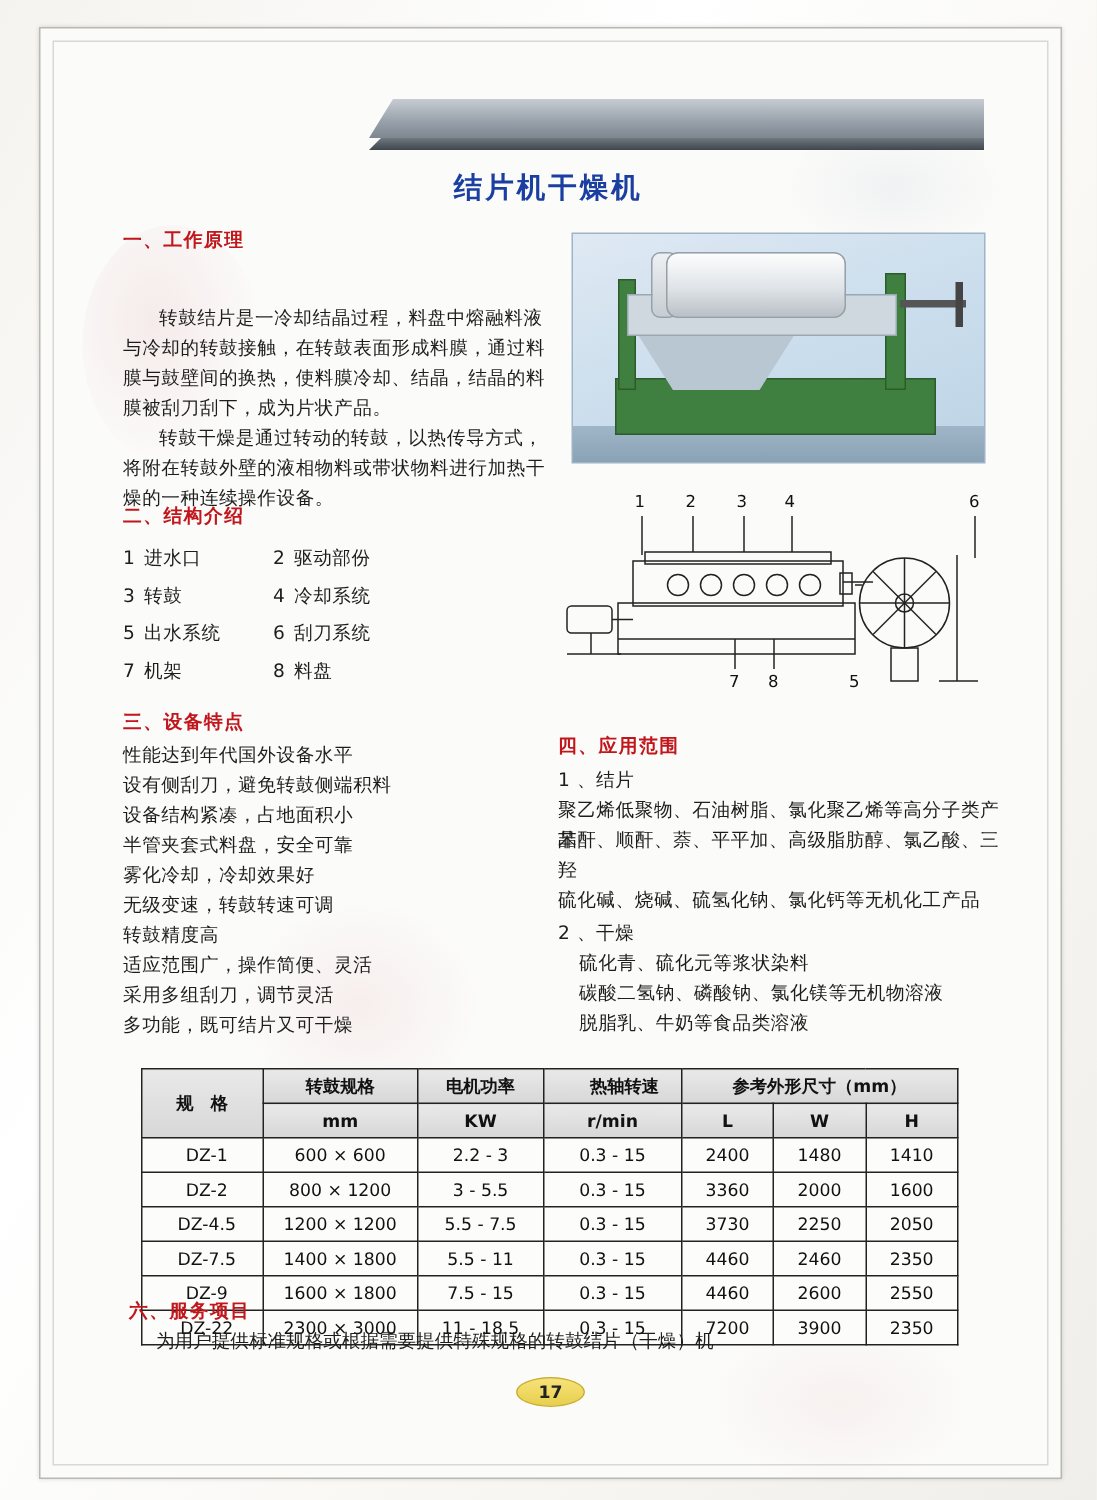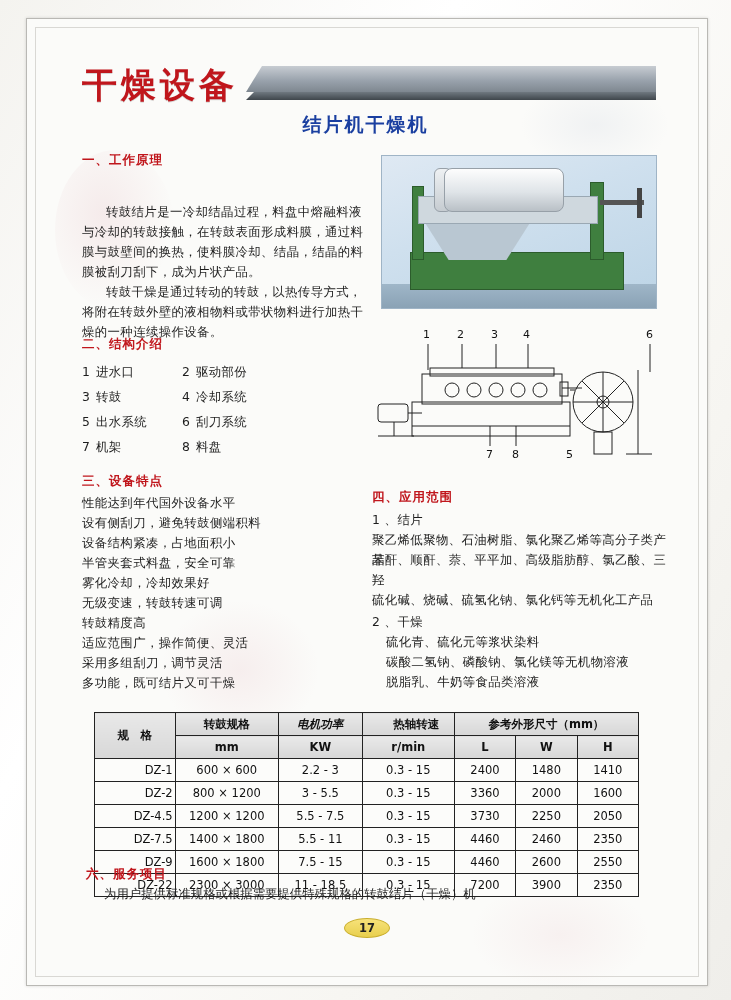--- a/index.html
+++ b/index.html
@@ -92,21 +92,21 @@
   .lbl{position:absolute;font-size:11px;color:#111;}
 
   
   .tbl{
     position:absolute;left:94px;top:712px;width:545px;
     border-collapse:collapse;font-size:11.5px;color:#111;
   }
   .tbl th,.tbl td{border:1px solid #222;text-align:center;padding:3px 2px;height:16px;}
   .tbl thead th{background:linear-gradient(180deg,#e9e9e9,#d7d7d7);font-weight:bold;}
   .tbl tbody td{background:#fcfcfa;}
-  .tbl td.left{padding-left:8px;text-align:right;}
+  .tbl td.left{padding-left:8px;text-align:center;}
   .pgnum{
     position:absolute;left:344px;top:918px;width:44px;height:18px;border-radius:50%;
     background:linear-gradient(180deg,#f7e27a,#e8cf4e);border:1px solid #c9ae2e;
     text-align:center;font-size:11.5px;line-height:18px;color:#222;font-weight:bold;
   }
   .note{position:absolute;font-size:12.4px;color:#1d1d1d;}
 </style>
 </head>
 <body>
 
@@ -115,21 +115,20 @@
     <div class="frame-inner"></div>
   </div>
 
   <div class="stain s1"></div>
   <div class="stain s2"></div>
   <div class="stain s3"></div>
   <div class="stain s4"></div>
 
   <div class="hdr-bar"></div>
   <div class="hdr-bar2"></div>
-  <div class="hdr-title">干燥设备</div>
   <div class="sub-title">结片机干燥机</div>
 
   <div class="sec" style="left:82px;top:152px;">一、工作原理</div>
   <div class="body-txt indent" style="left:82px;top:172px;width:282px;">转鼓结片是一冷却结晶过程，料盘中熔融料液与冷却的转鼓接触，在转鼓表面形成料膜，通过料膜与鼓壁间的换热，使料膜冷却、结晶，结晶的料膜被刮刀刮下，成为片状产品。</div>
   <div class="body-txt indent" style="left:82px;top:252px;width:282px;">转鼓干燥是通过转动的转鼓，以热传导方式，将附在转鼓外壁的液相物料或带状物料进行加热干燥的一种连续操作设备。</div>
 
   <div class="photo">
     <div class="photo-floor"></div>
     <div class="mach-base"></div>
     <div class="mach-frameL"></div>
@@ -239,21 +238,21 @@
   <div class="body-txt" style="left:386px;top:632px;width:300px;">硫化青、硫化元等浆状染料</div>
   <div class="body-txt" style="left:386px;top:652px;width:300px;">碳酸二氢钠、磷酸钠、氯化镁等无机物溶液</div>
   <div class="body-txt" style="left:386px;top:672px;width:300px;">脱脂乳、牛奶等食品类溶液</div>
 
 
   <table class="tbl">
     <thead>
       <tr>
         <th rowspan="2" style="width:84px;">规　格</th>
         <th style="width:110px;">转鼓规格</th>
-        <th style="width:88px;font-style:italic;">电机功率</th>
+        <th style="width:88px;">电机功率</th>
         <th style="width:80px;padding-left:18px;">热轴转速</th>
         <th colspan="3">参考外形尺寸（mm）</th>
       </tr>
       <tr>
         <th>mm</th>
         <th>KW</th>
         <th>r/min</th>
         <th style="width:61px;">L</th>
         <th style="width:61px;">W</th>
         <th style="width:61px;">H</th>

